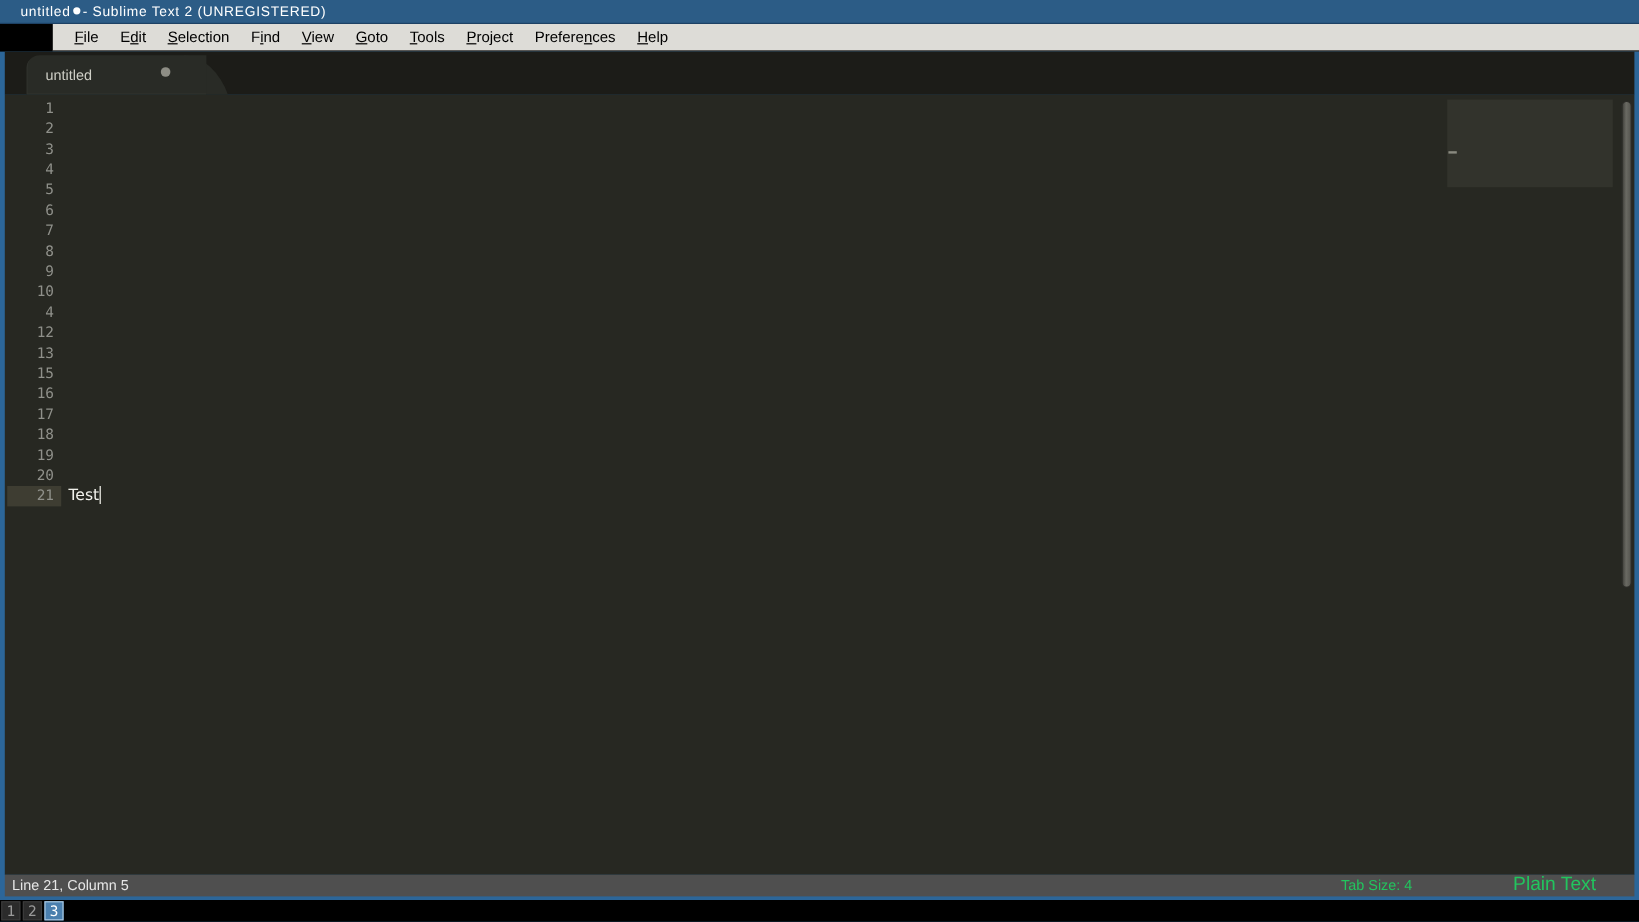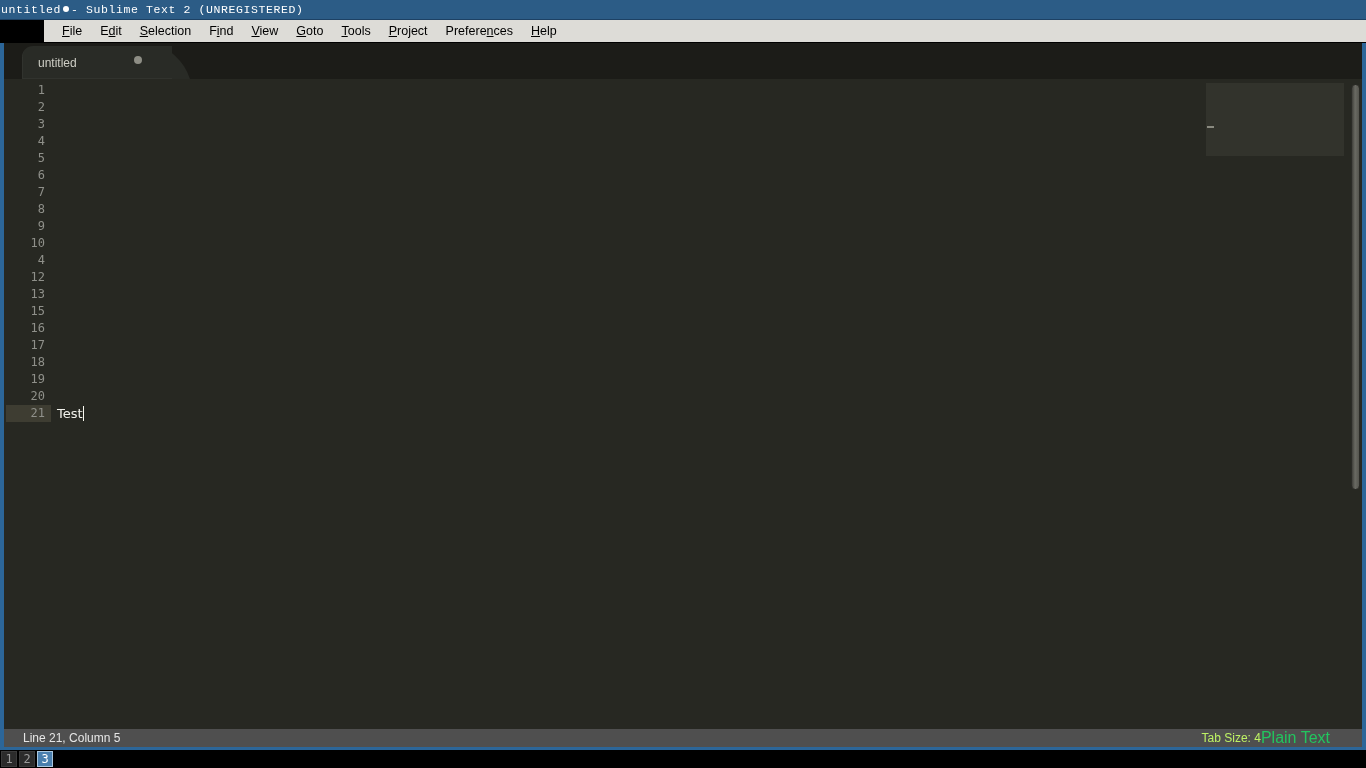--- a/index.html
+++ b/index.html
@@ -28,26 +28,26 @@
     left: 0; top: 0;
     width: 1366px;
     height: 20px;
     background: #2c5c86;
     border-bottom: 1px solid #1d4164;
     box-sizing: border-box;
     display: flex;
     align-items: center;
   }
   .titlebar-text {
-    font-family: Liberation Mono, monospace;
+    font-family: Liberation Sans, sans-serif;
     font-size: 11.5px;
     color: #ffffff;
     letter-spacing: 0.6px;
     white-space: pre;
-    padding-left: 1px;
+    padding-left: 17px;
     line-height: 20px;
   }
   .title-dot {
     display: inline-block;
     width: 6px; height: 6px;
     border-radius: 50%;
     background: #ffffff;
     vertical-align: 1px;
     margin: 0 2px;
   }
@@ -239,32 +239,33 @@
     left: 4px; top: 729px;
     width: 1358px;
     height: 18px;
     background: #4f4f4f;
     display: flex;
     align-items: center;
   }
   .status-left {
     font-size: 12px;
     color: #e6e6e6;
-    padding-left: 19px;
+    padding-left: 6px;
   }
   .status-right {
     position: absolute;
     right: 0; top: 0;
     height: 18px;
     display: flex;
     align-items: center;
   }
   .status-tabsize {
     font-size: 12px;
-    color: #bef264;
+    color: #22c55e;
+    margin-right: 84px;
   }
   .status-syntax {
     font-size: 16px;
     color: #22c55e;
     margin-right: 32px;
   }
 
   
   .pager {
     position: absolute;

